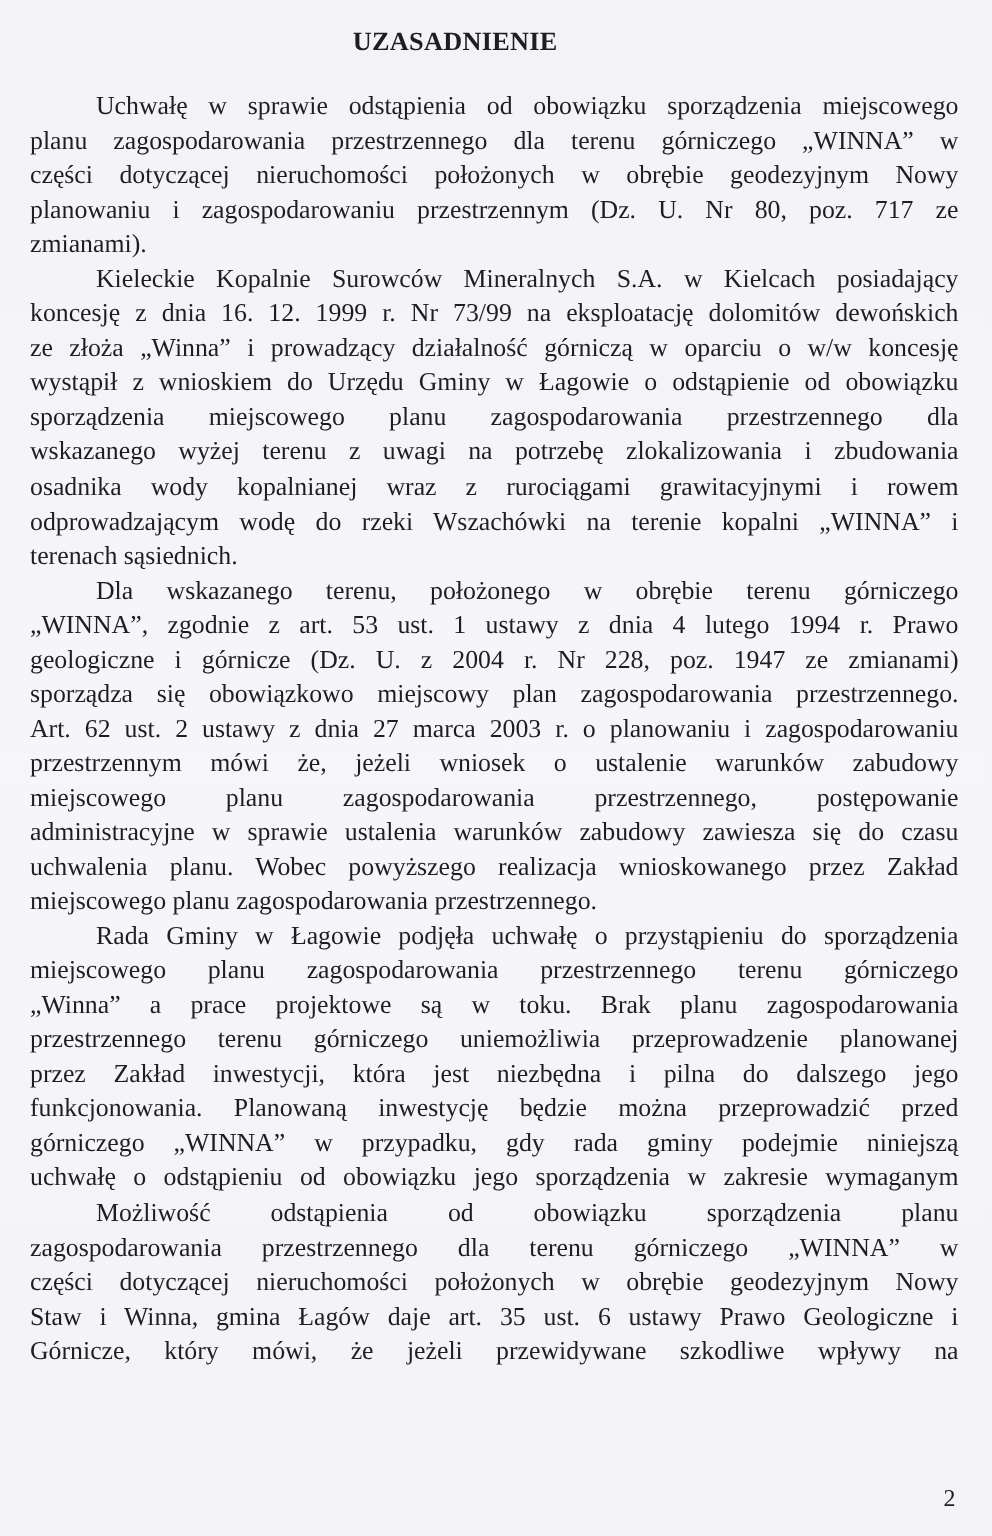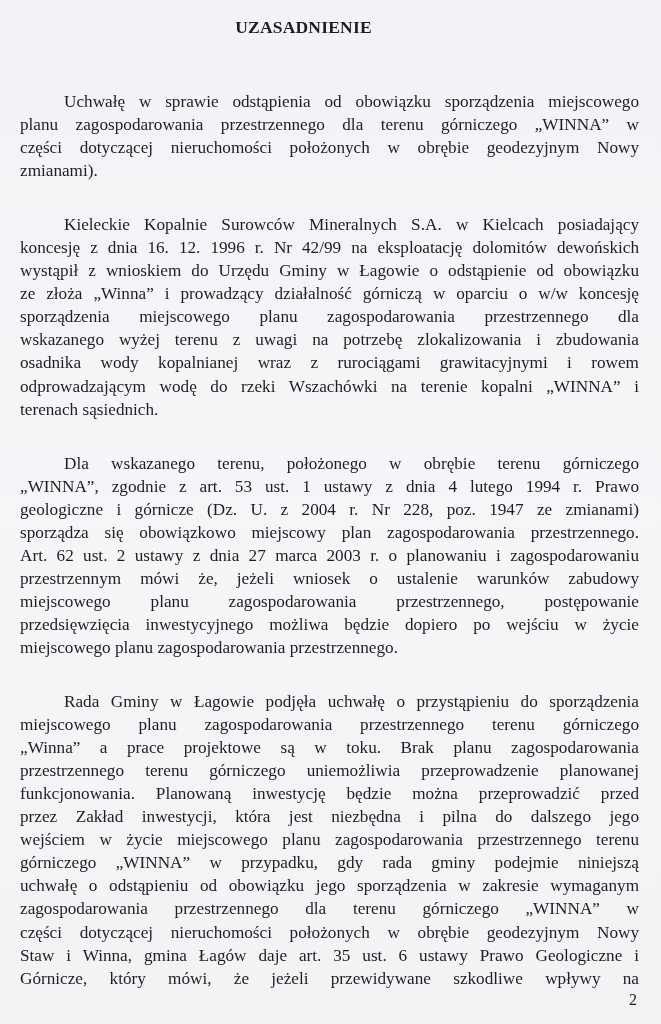--- a/index.html
+++ b/index.html
@@ -21,71 +21,73 @@
   }
   .body-text {
     position: absolute; top: 59px; left: 20px; width: 619px;
     font-size: 17.2px; line-height: 23.05px;
   }
   .line {
     display: block; white-space: nowrap; text-align: justify;
     text-align-last: justify; height: 23.05px;
   }
   .line.last { text-align-last: left; }
-  .line.indent { padding-left: 44px; margin-top: 31px; }
+  .line.indent { padding-left: 44px; }
   .page-number {
     position: absolute; top: 991px; right: 24px; font-size: 16px;
   }
 </style>
 </head>
 <body>
 
 <div class="page">
   <div class="title">UZASADNIENIE</div>
   <div class="body-text" id="body-text">
       <div>
         <span class="line indent">Uchwałę w sprawie odstąpienia od obowiązku sporządzenia miejscowego</span>
         <span class="line">planu zagospodarowania przestrzennego dla terenu górniczego „WINNA” w</span>
         <span class="line">części dotyczącej nieruchomości położonych w obrębie geodezyjnym Nowy</span>
+        <span class="line">planowaniu i zagospodarowaniu przestrzennym (Dz. U. Nr 80, poz. 717 ze</span>
         <span class="line last">zmianami).</span>
       </div>
       <div>
         <span class="line indent">Kieleckie Kopalnie Surowców Mineralnych S.A. w Kielcach posiadający</span>
-        <span class="line">koncesję z dnia 16. 12. 1996 r. Nr 42/99 na eksploatację dolomitów dewońskich</span>
+        <span class="line">koncesję z dnia 16. 12. 1999 r. Nr 73/99 na eksploatację dolomitów dewońskich</span>
+        <span class="line">ze złoża „Winna” i prowadzący działalność górniczą w oparciu o w/w koncesję</span>
         <span class="line">wystąpił z wnioskiem do Urzędu Gminy w Łagowie o odstąpienie od obowiązku</span>
-        <span class="line">ze złoża „Winna” i prowadzący działalność górniczą w oparciu o w/w koncesję</span>
         <span class="line">sporządzenia miejscowego planu zagospodarowania przestrzennego dla</span>
         <span class="line">wskazanego wyżej terenu z uwagi na potrzebę zlokalizowania i zbudowania</span>
         <span class="line">osadnika wody kopalnianej wraz z rurociągami grawitacyjnymi i rowem</span>
         <span class="line">odprowadzającym wodę do rzeki Wszachówki na terenie kopalni „WINNA” i</span>
         <span class="line last">terenach sąsiednich.</span>
       </div>
       <div>
         <span class="line indent">Dla wskazanego terenu, położonego w obrębie terenu górniczego</span>
         <span class="line">„WINNA”, zgodnie z art. 53 ust. 1 ustawy z dnia 4 lutego 1994 r. Prawo</span>
         <span class="line">geologiczne i górnicze (Dz. U. z 2004 r. Nr 228, poz. 1947 ze zmianami)</span>
         <span class="line">sporządza się obowiązkowo miejscowy plan zagospodarowania przestrzennego.</span>
         <span class="line">Art. 62 ust. 2 ustawy z dnia 27 marca 2003 r. o planowaniu i zagospodarowaniu</span>
         <span class="line">przestrzennym mówi że, jeżeli wniosek o ustalenie warunków zabudowy</span>
         <span class="line">miejscowego planu zagospodarowania przestrzennego, postępowanie</span>
-        <span class="line">przedsięwzięcia inwestycyjnego możliwa będzie dopiero po wejściu w życie</span>
+        <span class="line">administracyjne w sprawie ustalenia warunków zabudowy zawiesza się do czasu</span>
+        <span class="line">uchwalenia planu. Wobec powyższego realizacja wnioskowanego przez Zakład</span>
         <span class="line last">miejscowego planu zagospodarowania przestrzennego.</span>
       </div>
       <div>
         <span class="line indent">Rada Gminy w Łagowie podjęła uchwałę o przystąpieniu do sporządzenia</span>
         <span class="line">miejscowego planu zagospodarowania przestrzennego terenu górniczego</span>
         <span class="line">„Winna” a prace projektowe są w toku. Brak planu zagospodarowania</span>
         <span class="line">przestrzennego terenu górniczego uniemożliwia przeprowadzenie planowanej</span>
+        <span class="line">przez Zakład inwestycji, która jest niezbędna i pilna do dalszego jego</span>
         <span class="line">funkcjonowania. Planowaną inwestycję będzie można przeprowadzić przed</span>
-        <span class="line">przez Zakład inwestycji, która jest niezbędna i pilna do dalszego jego</span>
-        <span class="line">wejściem w życie miejscowego planu zagospodarowania przestrzennego terenu</span>
         <span class="line">górniczego „WINNA” w przypadku, gdy rada gminy podejmie niniejszą</span>
         <span class="line">uchwałę o odstąpieniu od obowiązku jego sporządzenia w zakresie wymaganym</span>
       </div>
       <div>
+        <span class="line indent">Możliwość odstąpienia od obowiązku sporządzenia planu</span>
         <span class="line">zagospodarowania przestrzennego dla terenu górniczego „WINNA” w</span>
         <span class="line">części dotyczącej nieruchomości położonych w obrębie geodezyjnym Nowy</span>
         <span class="line">Staw i Winna, gmina Łagów daje art. 35 ust. 6 ustawy Prawo Geologiczne i</span>
         <span class="line">Górnicze, który mówi, że jeżeli przewidywane szkodliwe wpływy na</span>
       </div>
     </div>
   <div class="page-number">2</div>
 </div>
 
 </body></html>

